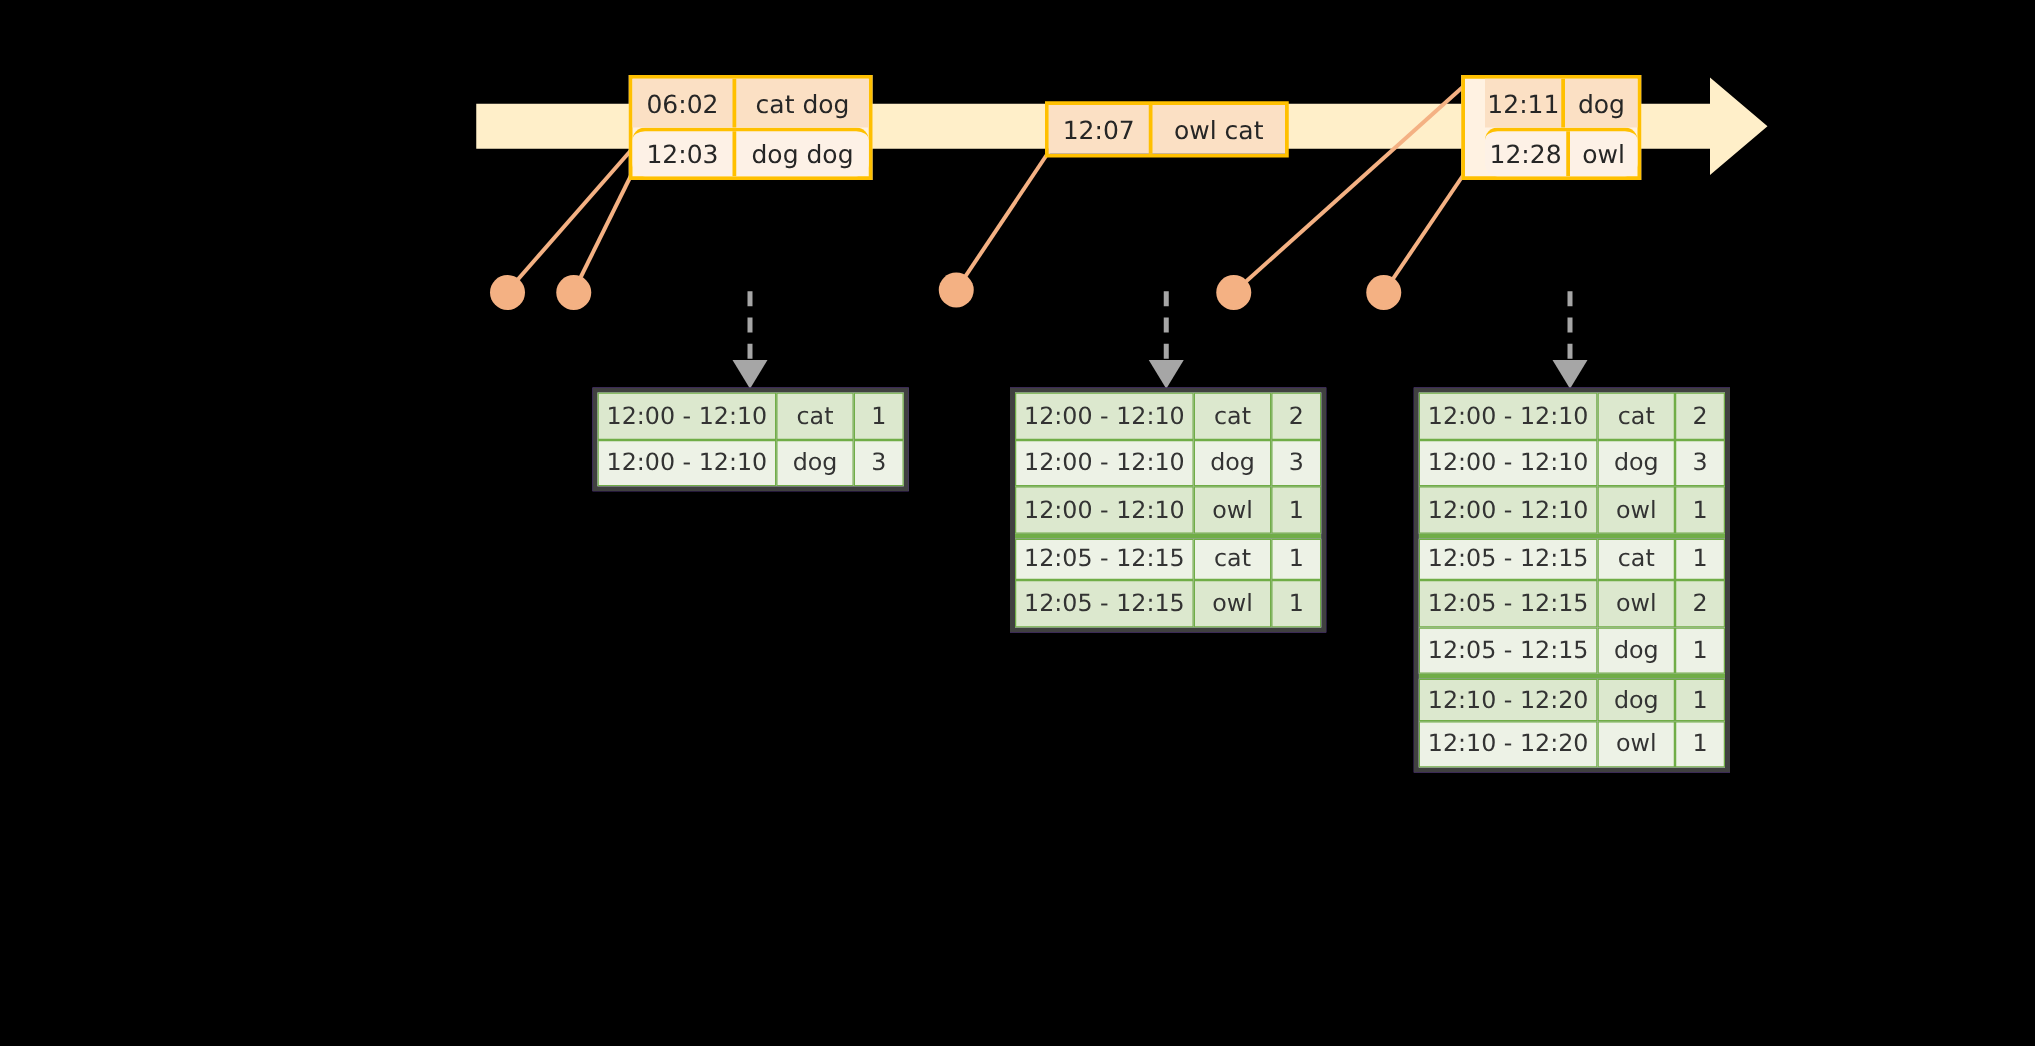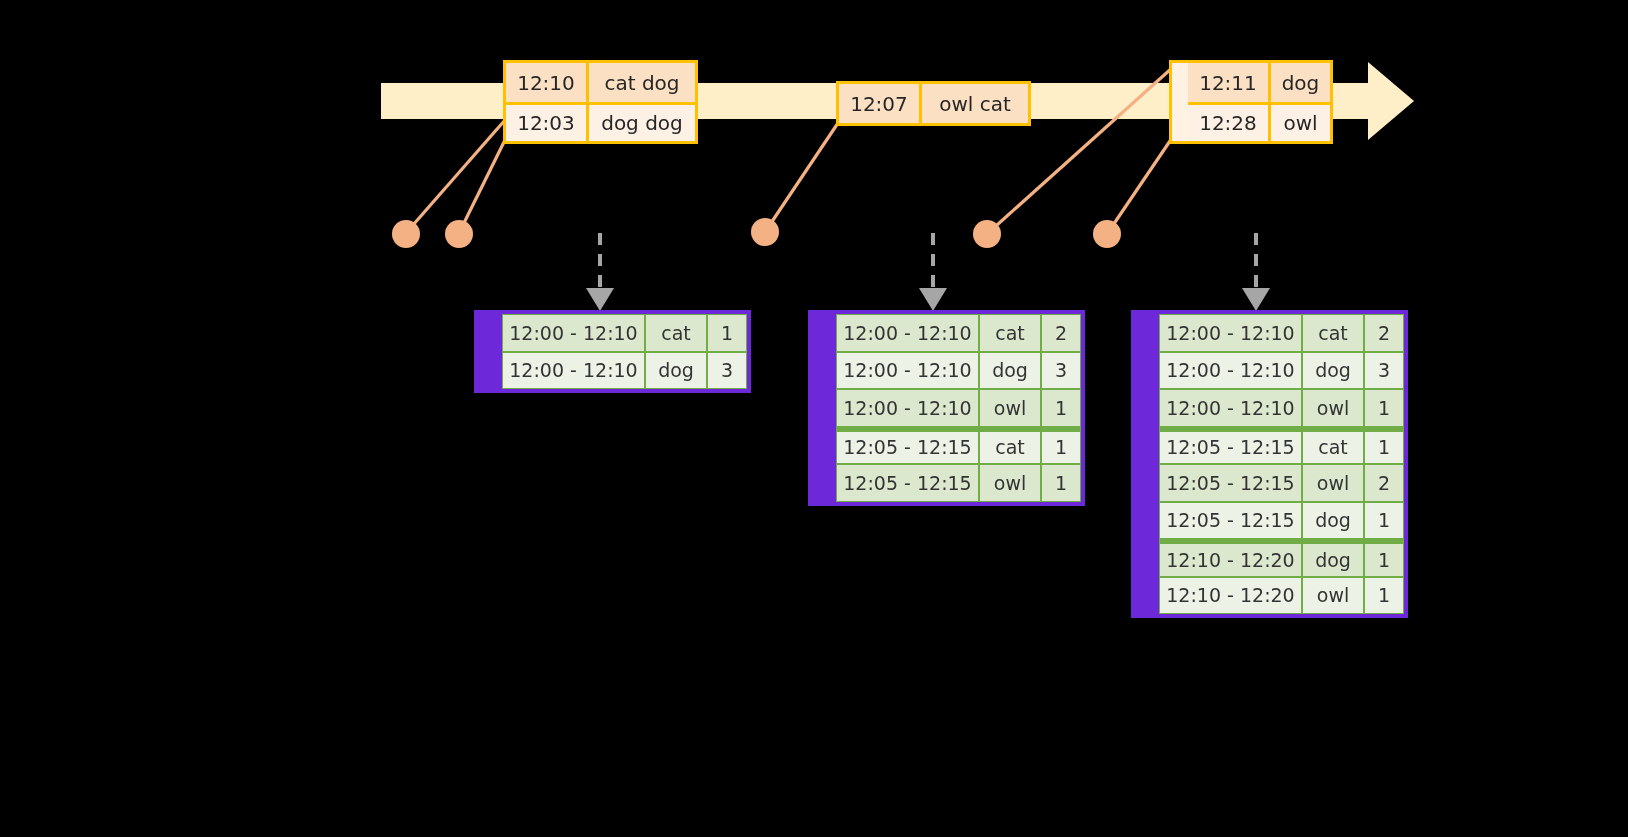--- a/index.html
+++ b/index.html
@@ -36,21 +36,21 @@
   }
   .event-row {
     display: flex;
     height: 39px;
     box-sizing: border-box;
   }
   .event-row + .event-row {
     border-top: 3px solid #FFC000;
   }
   .event-row.shade-a { background: #FBE0C4; }
-  .event-row.shade-b { background: #FDF1E6; }
+  .event-row.shade-b { background: #FDF1E6; border-radius: 10px; }
   .event-time {
     width: 83px;
     box-sizing: border-box;
     border-right: 3px solid #FFC000;
     display: flex;
     align-items: center;
     justify-content: center;
     font-size: 20px;
     color: #262626;
   }
@@ -62,24 +62,23 @@
     justify-content: center;
     font-size: 20px;
     color: #262626;
     padding: 0 10px;
     white-space: nowrap;
   }
 
   
   .result-table {
     position: absolute;
-    border: 4px solid #6d28d9;
+    border: 4px solid #404040;
     box-sizing: border-box;
     background: #6d28d9;
-    padding-left: 24px;
   }
   .res-row {
     display: flex;
     height: 37.5px;
     box-sizing: border-box;
   }
   .res-row.shade-a .cell { background: #DCE8CE; }
   .res-row.shade-b .cell { background: #EDF2E6; }
   .res-row.group-start {
     border-top: 4px solid #70AD47;
@@ -131,37 +130,37 @@
     </g>
     <g fill="#A6A6A6">
       <path d="M 586,288 L 614,288 L 600,311 Z"></path>
       <path d="M 919,288 L 947,288 L 933,311 Z"></path>
       <path d="M 1242,288 L 1270,288 L 1256,311 Z"></path>
     </g>
   </svg>
 
   <div class="event-box" id="event-box-1" style="left:503px; top:60px; width:195px;">
     <div class="event-row shade-a">
-      <div class="event-time">12:10</div>
+      <div class="event-time">06:02</div>
       <div class="event-words">cat dog</div>
     </div>
     <div class="event-row shade-b">
       <div class="event-time">12:03</div>
       <div class="event-words">dog dog</div>
     </div>
   </div>
 
   <div class="event-box" id="event-box-2" style="left:836px; top:81px; width:195px;">
     <div class="event-row shade-a">
       <div class="event-time">12:07</div>
       <div class="event-words">owl cat</div>
     </div>
   </div>
 
-  <div class="event-box" id="event-box-3" style="left:1169px; top:60px; width:164px;padding-left:16px;">
+  <div class="event-box" id="event-box-3" style="left:1169px; top:60px; width:144px;padding-left:16px;">
     <div class="event-row shade-a">
       <div class="event-time">12:11</div>
       <div class="event-words">dog</div>
     </div>
     <div class="event-row shade-b">
       <div class="event-time">12:28</div>
       <div class="event-words">owl</div>
     </div>
   </div>
 

